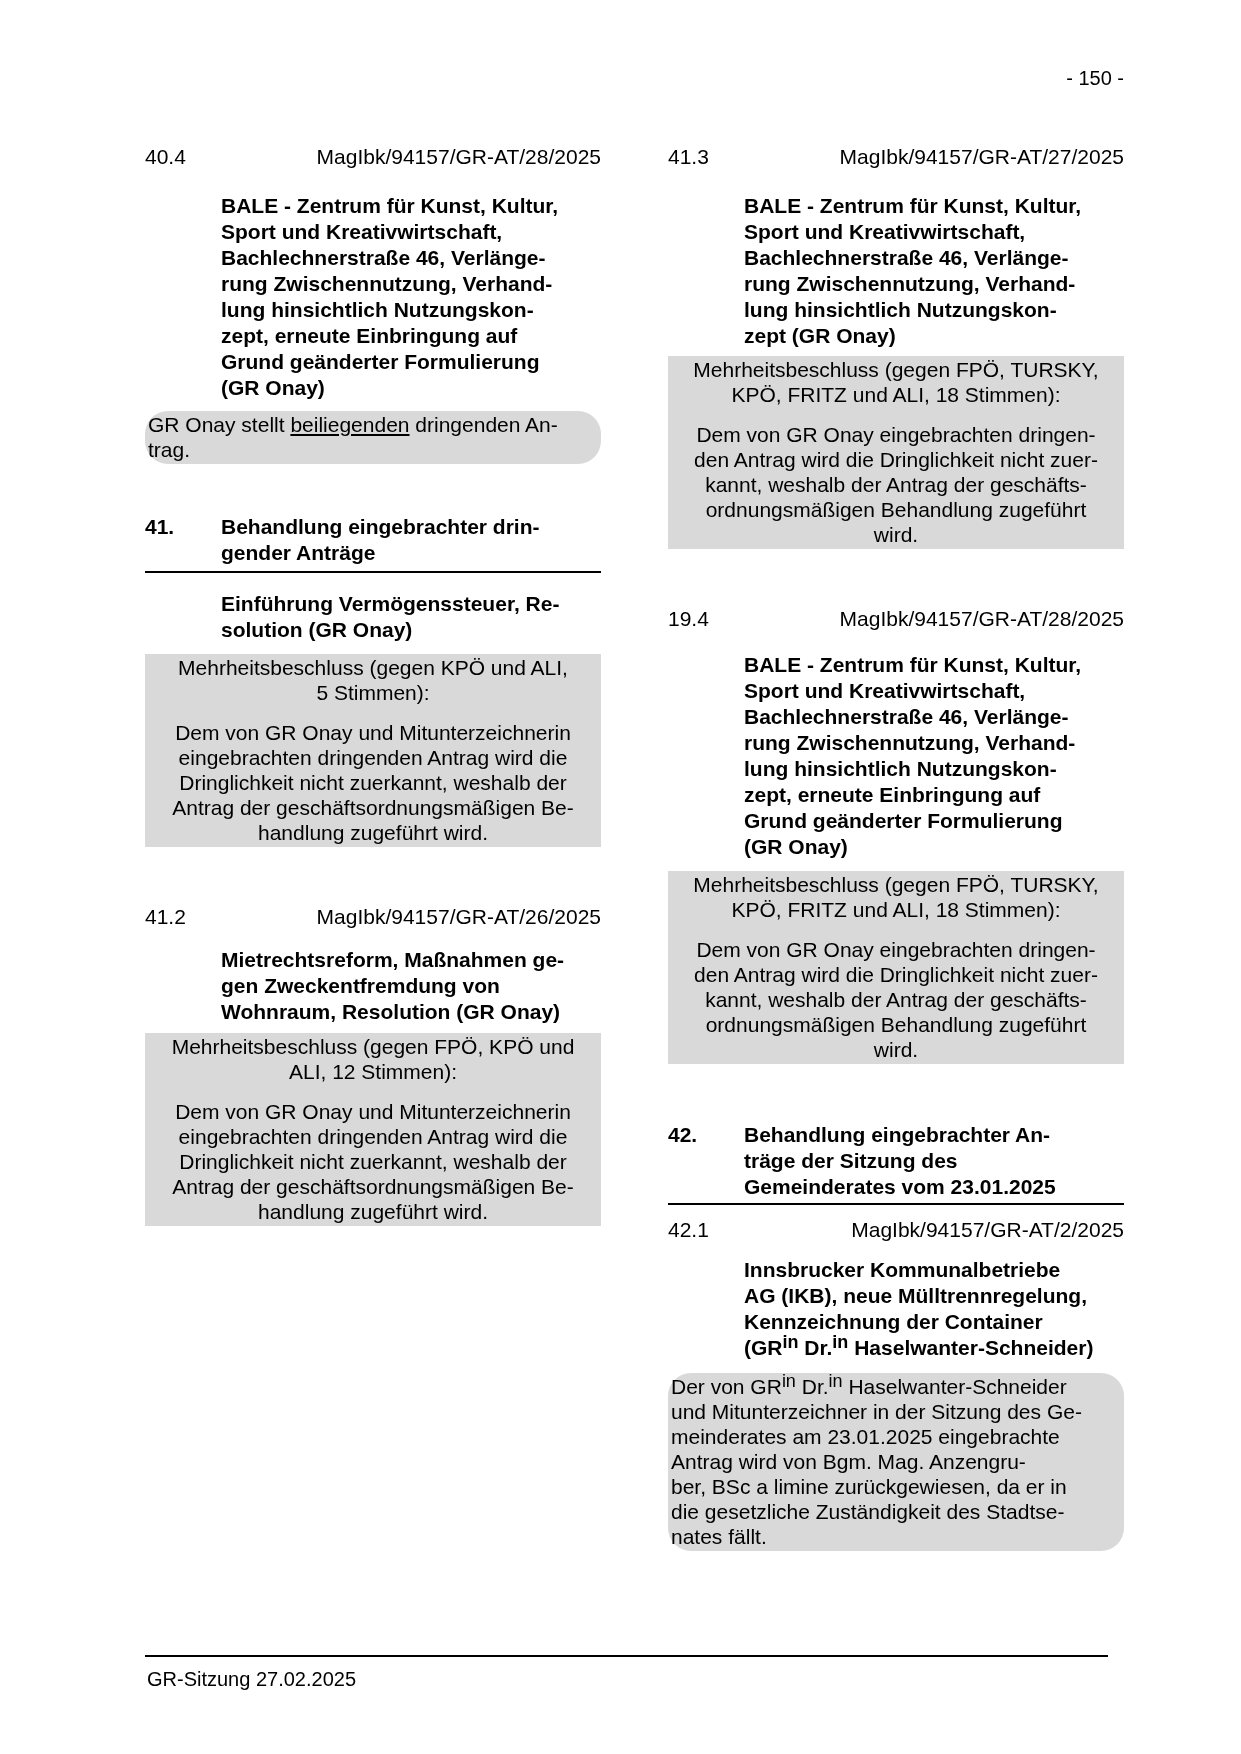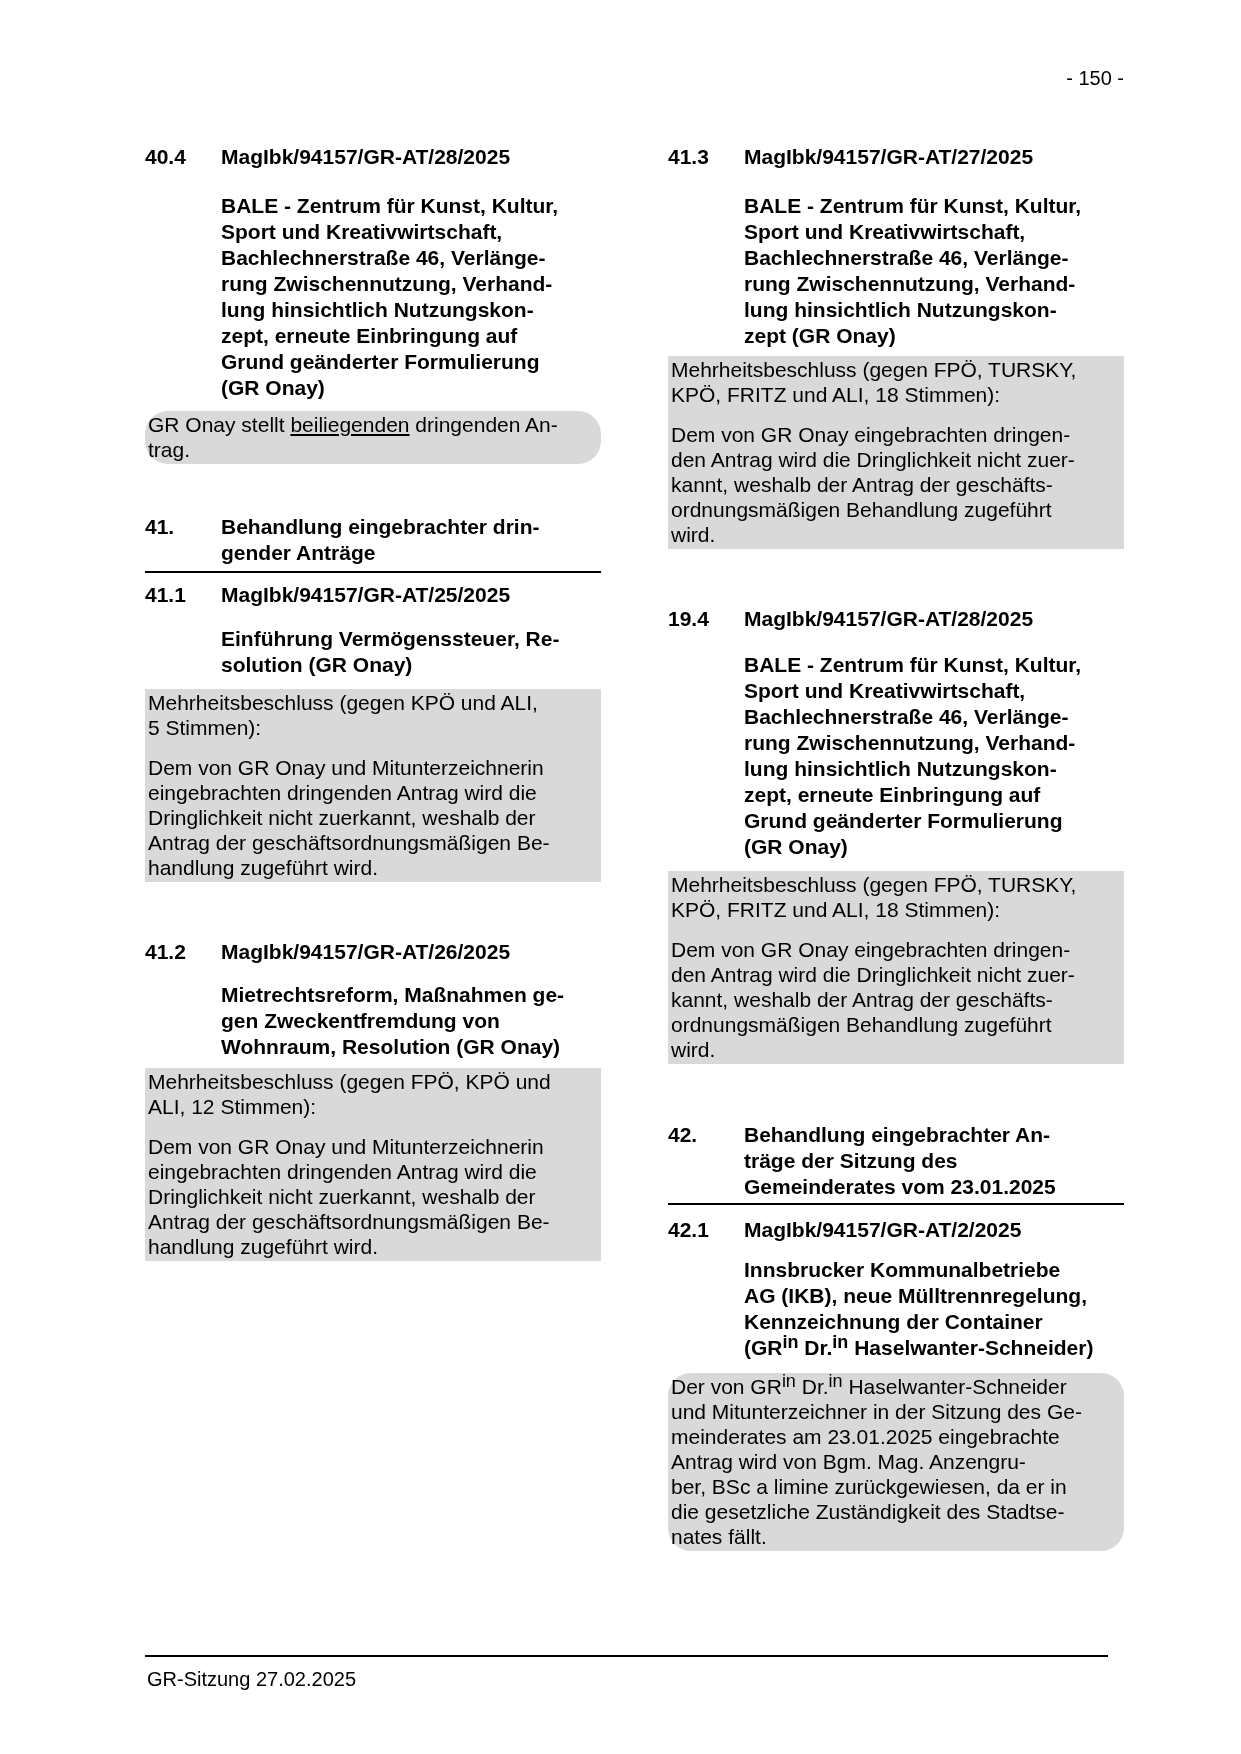--- a/index.html
+++ b/index.html
@@ -2,29 +2,29 @@
 <html><head>
 <meta charset="utf-8">
 <style>
   html,body{margin:0;padding:0;background:#fff;}
   body{font-family:"Liberation Sans",sans-serif;color:#000;}
   .page{position:relative;width:1241px;height:1754px;background:#fff;overflow:hidden;}
   .page-number{position:absolute;top:66px;left:145px;width:979px;text-align:right;font-size:20px;line-height:24px;}
   .col{position:absolute;top:0;width:456px;font-size:21px;}
   .col-left{left:145px;}
   .col-right{left:668px;}
-  .item-head{display:flex;font-weight:bold;line-height:26px;}
+  .item-head{display:flex;font-weight:normal;line-height:26px;justify-content:space-between;}
   .item-head .num{flex:0 0 76px;}
   .chapter-head{display:flex;font-weight:bold;line-height:26px;}
   .chapter-head .num{flex:0 0 76px;}
   .chapter-head .txt{white-space:pre-line;}
   .item-title{margin-left:76px;font-weight:bold;line-height:26px;white-space:pre-line;}
   .gray{background:#d9d9d9;}
   .note{line-height:25px;white-space:pre-line;padding:1px 3px 2px 3px;border-radius:23px;}
-  .decision{background:#d9d9d9;line-height:25px;padding:1px 3px 2px 3px;}
+  .decision{background:#d9d9d9;line-height:25px;padding:1px 3px 2px 3px;text-align:center;}
   .decision p{margin:0;white-space:pre-line;}
   .decision p + p{margin-top:15px;}
   .hr{height:2px;background:#000;}
   .u{text-decoration:underline;}
   sup.sup{font-size:18px;line-height:0;vertical-align:7px;}
   .footer-rule{position:absolute;left:145px;top:1655px;width:963px;height:2px;background:#000;}
   .footer{position:absolute;left:147px;top:1667px;font-size:20px;line-height:24px;}
 </style>
 </head>
 <body>
@@ -50,24 +50,20 @@
     <div class="note gray" style="margin-top:10px"><span>GR Onay stellt </span><span class="u">beiliegenden</span><span> dringenden An-
 trag.</span></div>
 
     <div class="chapter-head" style="margin-top:50px">
       <span class="num">41.</span>
       <span class="txt">Behandlung eingebrachter drin-
 gender Anträge</span>
     </div>
     <div class="hr" style="margin-top:5px"></div>
 
-    <div class="item-head" style="margin-top:9px">
-      <span class="num">41.1</span>
-      <span class="ref">MagIbk/94157/GR-AT/25/2025</span>
-    </div>
     <div class="item-title" style="margin-top:18px">Einführung Vermögenssteuer, Re-
 solution (GR Onay)</div>
     <div class="decision" style="margin-top:11px">
       <p>Mehrheitsbeschluss (gegen KPÖ und ALI,
 5 Stimmen):</p>
       <p>Dem von GR Onay und Mitunterzeichnerin
 eingebrachten dringenden Antrag wird die
 Dringlichkeit nicht zuerkannt, weshalb der
 Antrag der geschäftsordnungsmäßigen Be-
 handlung zugeführt wird.</p>

